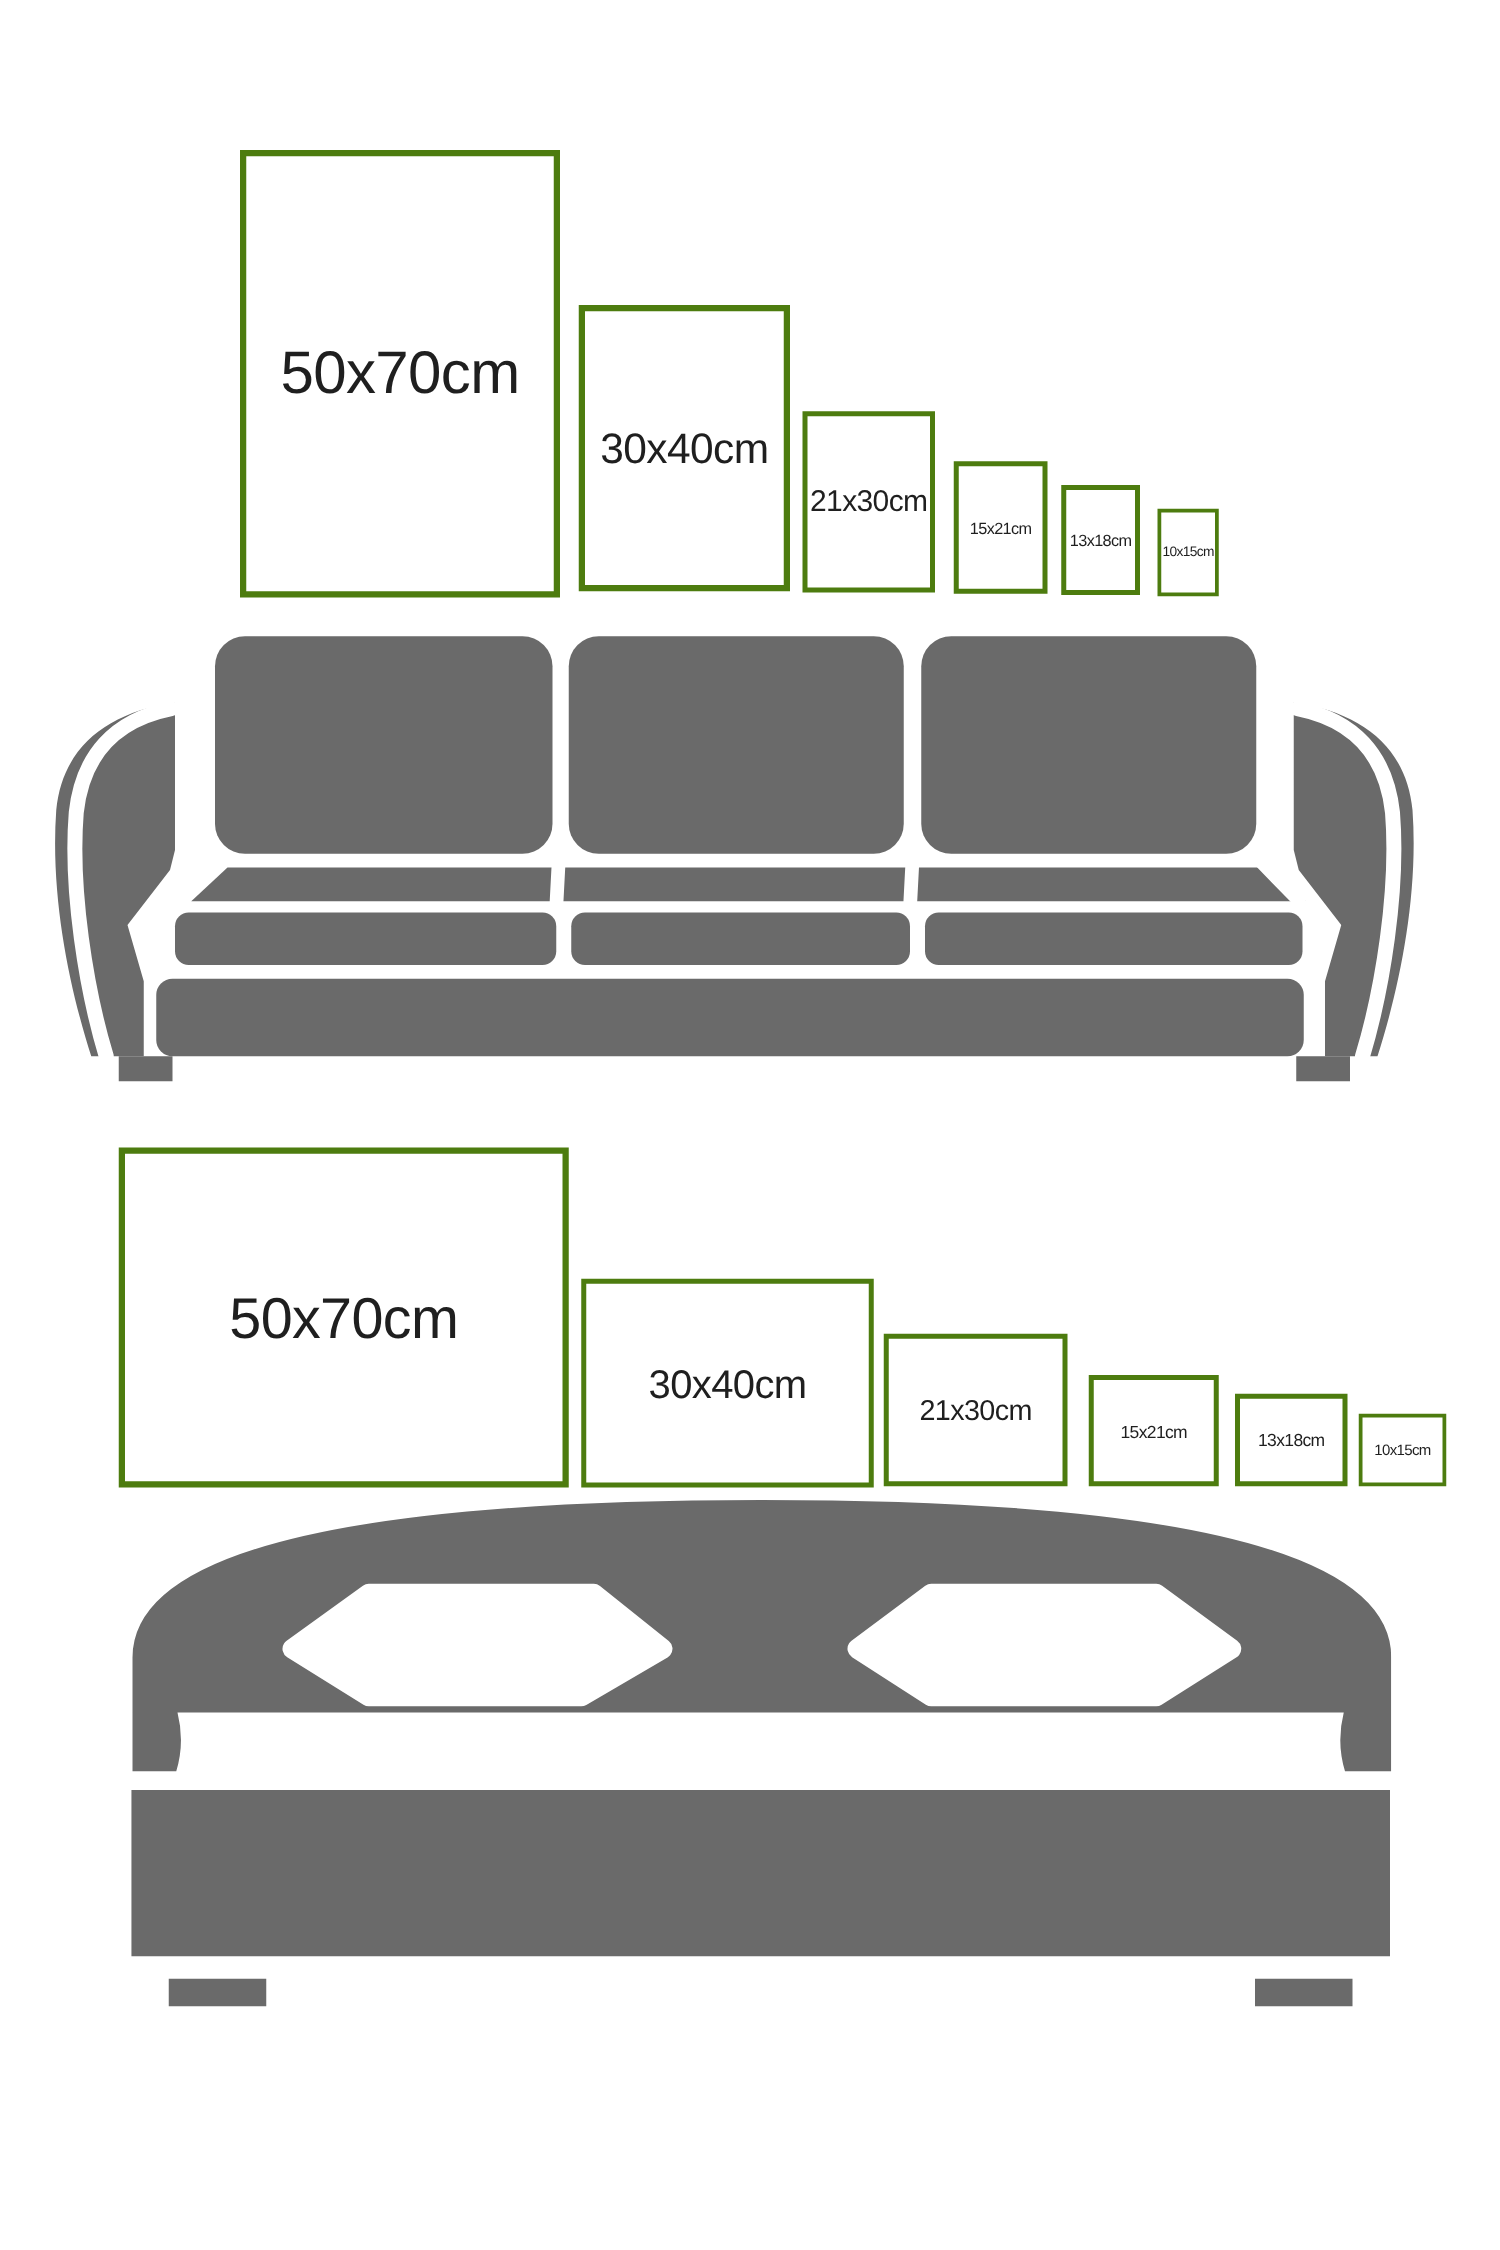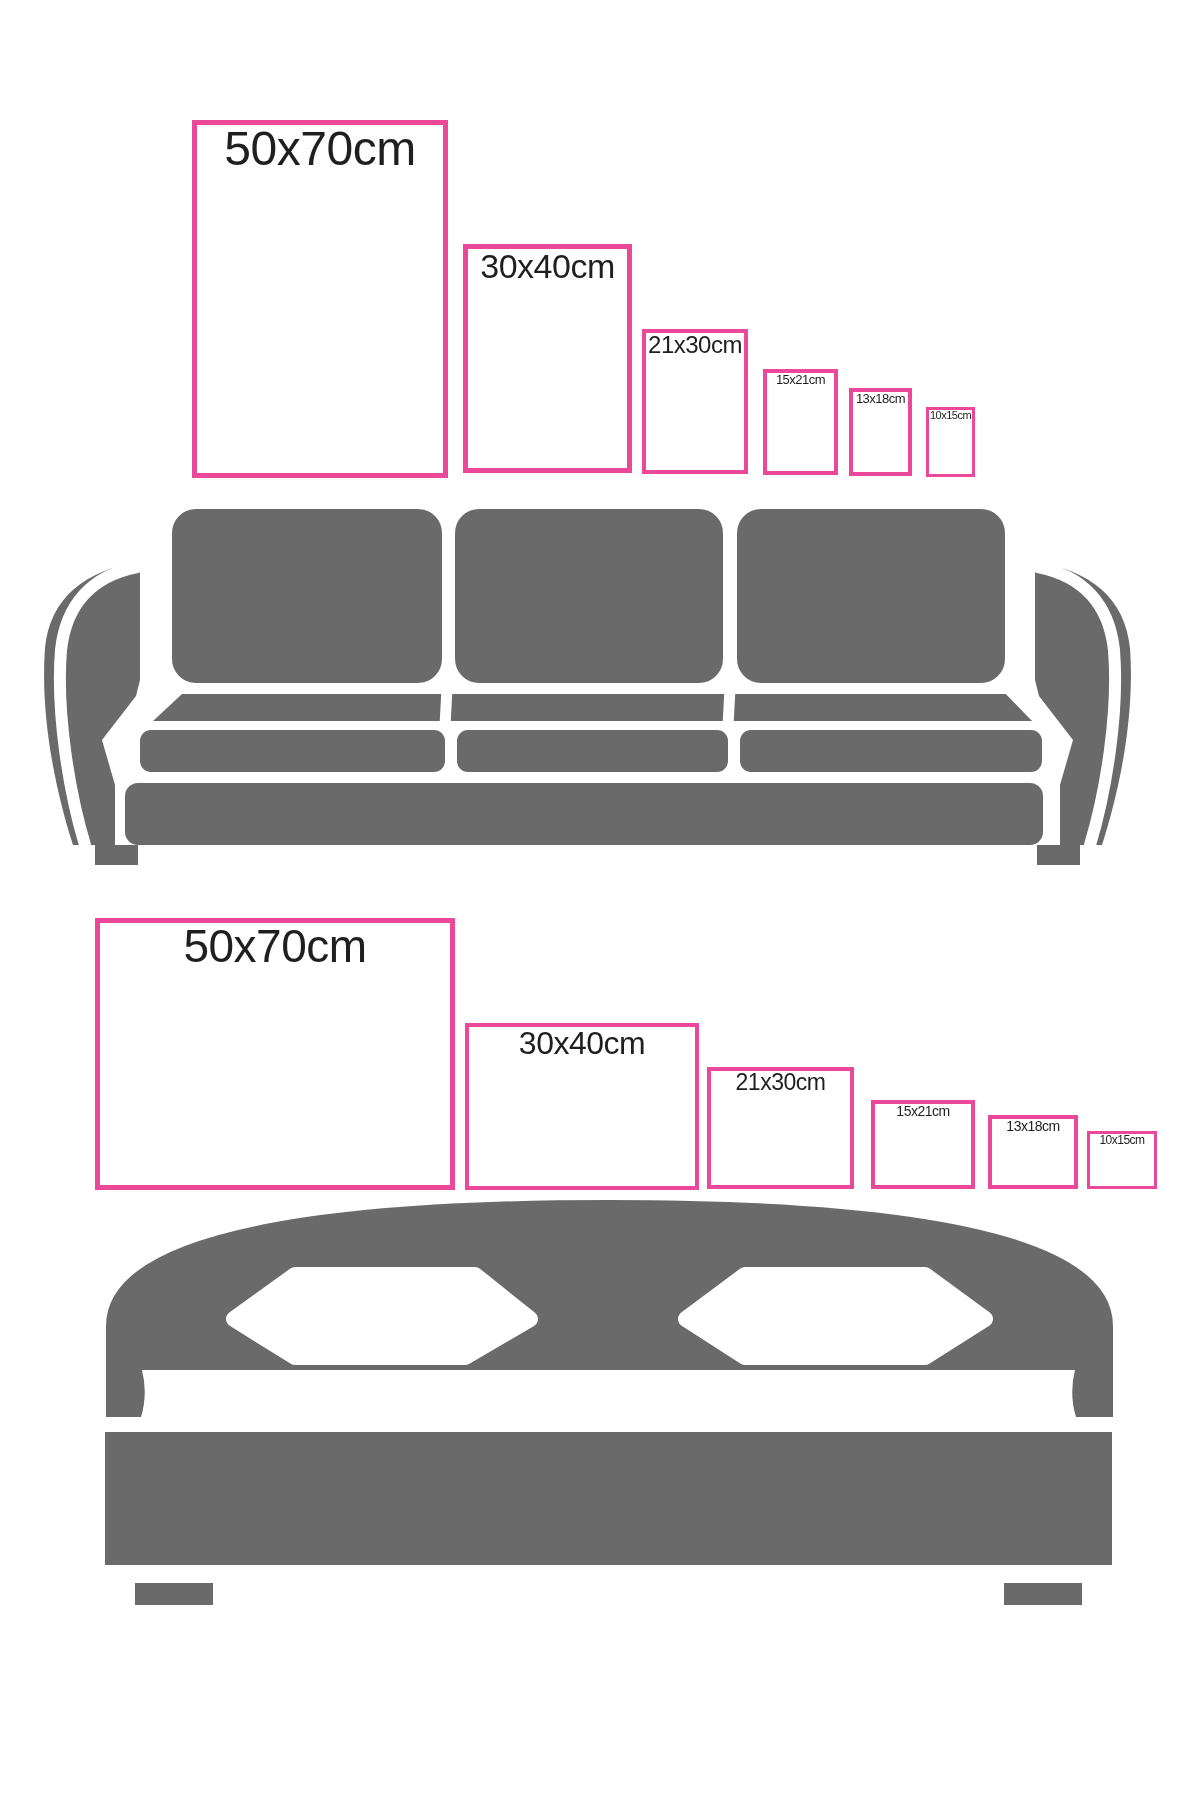--- a/index.html
+++ b/index.html
@@ -8,22 +8,23 @@
     background:#ffffff;
     font-family:"Liberation Sans", sans-serif;
     position:relative;
     overflow:hidden;
   }
   .canvas{position:absolute;inset:0;}
   .frame{
     position:absolute;
     box-sizing:border-box;
     background:#ffffff;
-    border:4px solid #ec4899;
+    border:4px solid #4d7c0f;
     display:flex;
+    align-items:center;
     justify-content:center;
     color:#1f1f1f;
   }
   .frame .frame-label{
     white-space:nowrap;
     line-height:1;
     letter-spacing:-0.5px;
   }
   .furniture{position:absolute;}
 </style>

